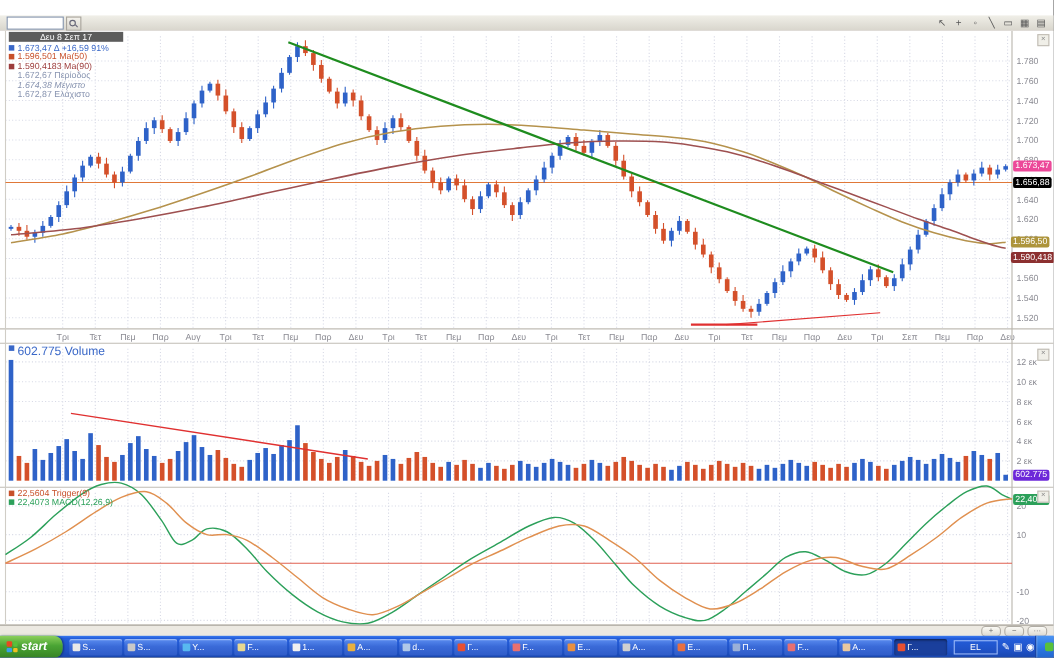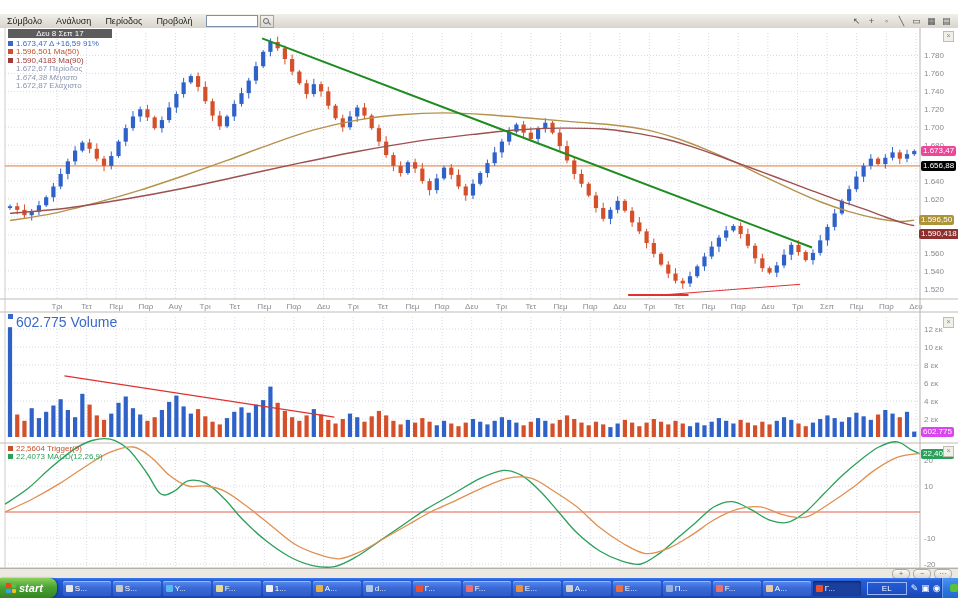--- a/index.html
+++ b/index.html
@@ -38,21 +38,21 @@
   #tooltip-date{position:absolute;left:8px;top:1px;width:104px;height:9px;
     background:#5c5c5c;color:#fff;font-size:8px;line-height:9px;text-align:center;}
   #price-legend{position:absolute;left:8px;top:11px;}
   .legend-row{display:flex;align-items:center;height:8.5px;font-size:8px;}
   .legend-bullet{width:5px;height:5px;margin-right:3px;}
   .badge{position:absolute;height:10px;line-height:10px;font-size:8px;color:#fff;
     padding:0 2px;border-radius:2px;white-space:nowrap;}
   .panel-close{position:absolute;width:9px;height:9px;font-size:7px;line-height:8px;
     text-align:center;color:#888;border:1px solid #c0bcb4;background:#f0efe8;}
   #vol-legend{position:absolute;left:8px;top:286px;display:flex;
-    font-size:14px;}
+    font-size:11px;}
   #macd-legend{position:absolute;left:8px;top:416px;}
   #bottom-strip{position:absolute;left:0;top:540px;width:958px;height:10px;
     background:#ece9e2;border-top:1px solid #b4b0a8;}
   #nav-btns{position:absolute;right:6px;top:541px;display:flex;gap:3px;}
   .nav-btn{width:16px;height:8px;font-size:7px;line-height:7px;text-align:center;
     color:#666;background:linear-gradient(180deg,#fbfaf6,#dcd9d0);
     border:1px solid #b0aca4;border-radius:4px;}
   
   #taskbar{position:absolute;left:0;top:578px;width:958px;height:20px;
     background:linear-gradient(180deg,#3a7af0 0%,#245edb 12%,#1e50c4 70%,#1846ae 100%);
@@ -79,26 +79,20 @@
     border-left:1px solid #1a44a0;box-shadow:inset 1px 0 0 rgba(255,255,255,.3);}
   .tray-ico{width:8px;height:8px;border-radius:2px;}
 </style>
 </head>
 <body>
 
 <div id="screen">
 
 
   <div id="menubar">
-    <div id="menu-items" style="display:flex;">
-        <div class="menu-item">Σύμβολο</div>
-        <div class="menu-item">Ανάλυση</div>
-        <div class="menu-item">Περίοδος</div>
-        <div class="menu-item">Προβολή</div>
-      </div>
     <input id="search-box" value="" style="">
     <div id="search-btn">
       <span class="lens"></span>
         <span class="handle"></span>
     </div>
     <div id="toolbar-icons">
         <div class="tool-icon">↖</div>
         <div class="tool-icon">+</div>
         <div class="tool-icon">◦</div>
         <div class="tool-icon">╲</div>
@@ -725,21 +719,21 @@
       <div class="legend-row">
           <span class="legend-bullet" style="background:#2ca05a"></span>
         <span style="color:#2ca05a">22,4073 MACD(12,26,9)</span>
         </div>
     </div>
 
     <div class="badge" style="left:921px;top:118px;background:#ec4899">1.673,47</div>
     <div class="badge" style="left:921px;top:133px;background:#000000">1.656,88</div>
     <div class="badge" style="left:919px;top:187px;background:#ad943a">1.596,50</div>
     <div class="badge" style="left:919px;top:201px;background:#8c3030">1.590,418</div>
-    <div class="badge" style="left:921px;top:399px;background:#d946ef">602.775</div>
+    <div class="badge" style="left:921px;top:399px;background:#6d28d9">602.775</div>
     <div class="badge" style="left:921px;top:421px;background:#2ca05a">22,4073</div>
 
     <div class="panel-close" style="left:943px;top:3px">×</div>
     <div class="panel-close" style="left:943px;top:289px">×</div>
     <div class="panel-close" style="left:943px;top:418px">×</div>
 
     <div id="bottom-strip"></div>
     <div id="nav-btns">
         <div class="nav-btn">+</div>
         <div class="nav-btn">−</div>

